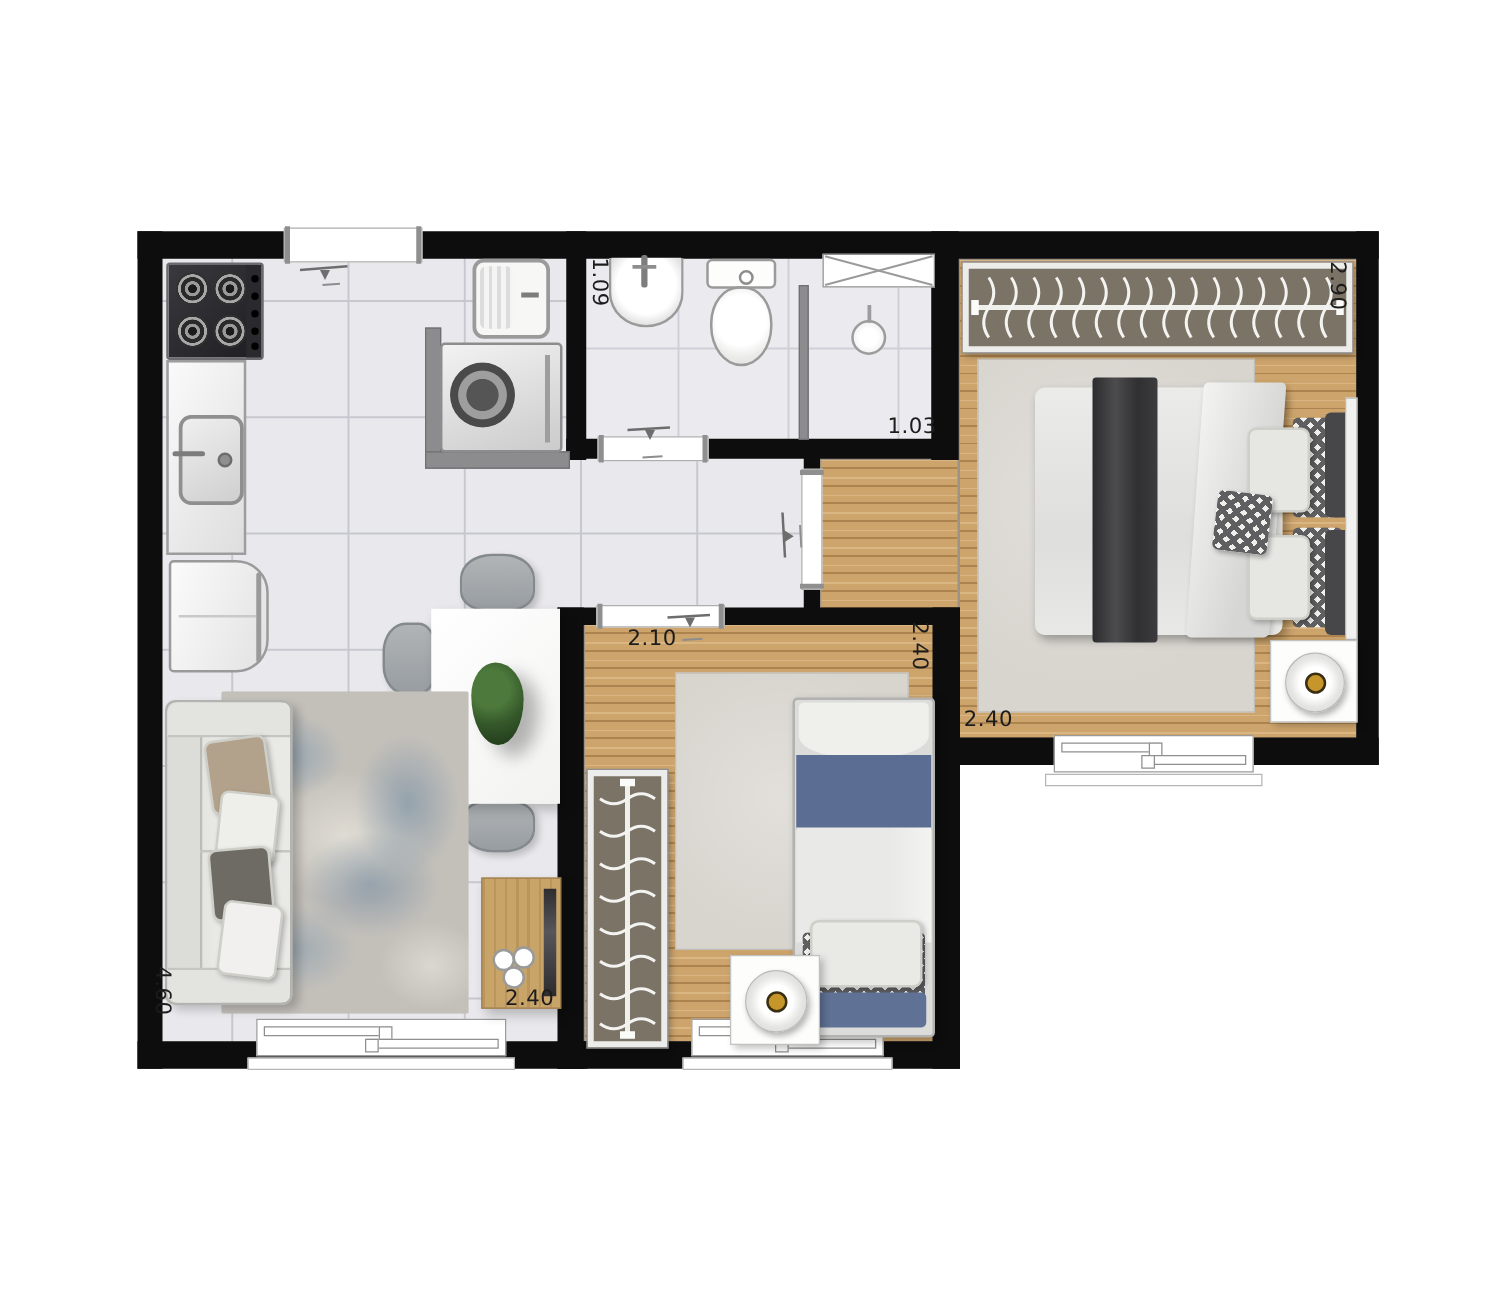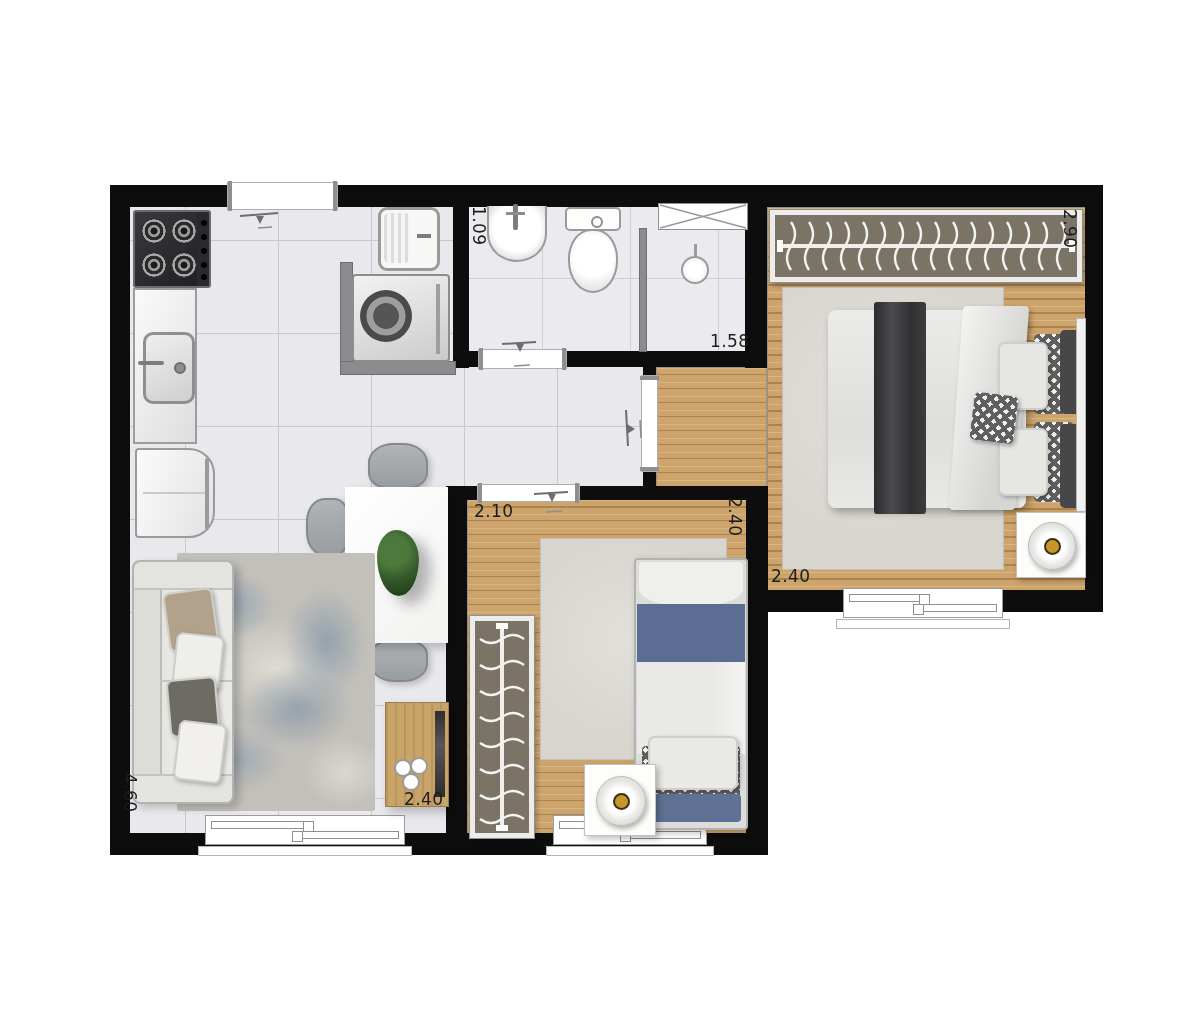--- a/index.html
+++ b/index.html
@@ -284,21 +284,21 @@
     <div class="abs" style="left:1px;top:102px;width:108px;height:92px;background:linear-gradient(90deg,#e9e9e7 70%,#f3f3f1);"></div>
     <div class="abs chev" style="left:6px;top:186px;width:98px;height:54px;border-radius:4px;"></div>
     <div class="pillow" style="left:12px;top:176px;width:86px;height:50px;background:#e9e9e6;"></div>
     <div class="abs" style="left:5px;top:234px;width:100px;height:28px;background:#5f7194;border-radius:4px;"></div>
   </div>
   <div class="abs lampstand" style="left:584px;top:764px;width:70px;height:70px;">
     <div class="lamp" style="left:11px;top:11px;width:48px;height:48px;"></div>
   </div>
 
   <div class="abs label v" style="left:489px;top:206px;">1.09</div>
-  <div class="abs label" style="left:710px;top:331px;">1.58</div>
+  <div class="abs label" style="left:710px;top:331px;">1.03</div>
   <div class="abs label v" style="left:1080px;top:209px;">2.90</div>
   <div class="abs label" style="left:771px;top:566px;">2.40</div>
-  <div class="abs label" style="left:474px;top:501px;">2.10</div>
+  <div class="abs label" style="left:502px;top:501px;">2.10</div>
   <div class="abs label v" style="left:745px;top:497px;">2.40</div>
   <div class="abs label v" style="left:140px;top:773px;">4.60</div>
   <div class="abs label" style="left:404px;top:789px;">2.40</div>
 
 </div>
 
 </body></html>

